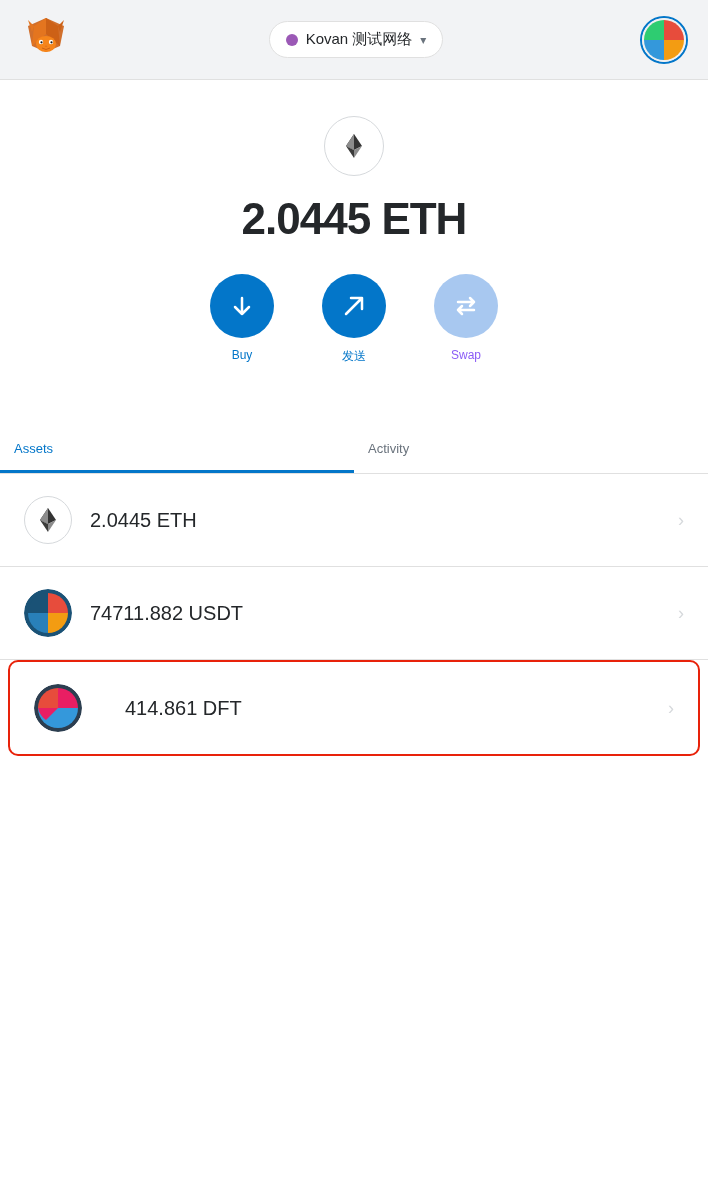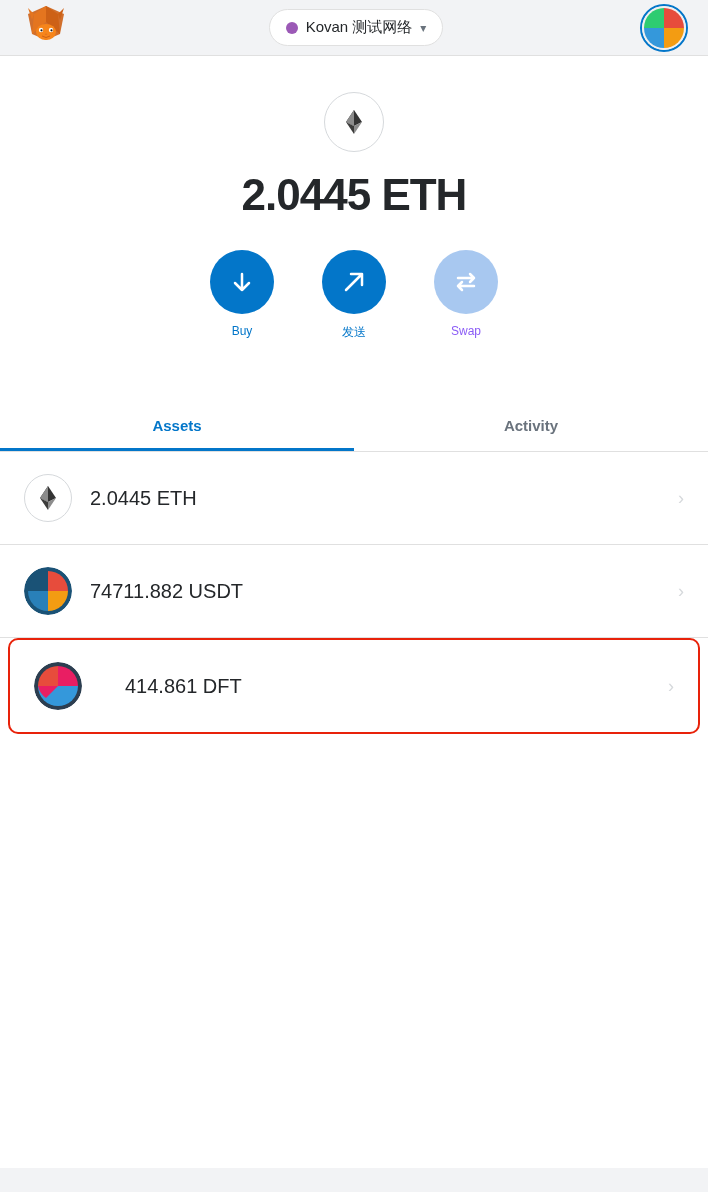--- a/index.html
+++ b/index.html
@@ -13,21 +13,21 @@
     }
 
     
     .header {
       display: flex;
       align-items: center;
       justify-content: space-between;
       padding: 14px 20px;
       background: #f2f3f5;
       border-bottom: 1px solid #e0e0e0;
-      height: 56px;
+      height: 80px;
     }
 
     .network-selector {
       display: flex;
       align-items: center;
       gap: 8px;
       background: #fff;
       border: 1px solid #e0e0e0;
       border-radius: 20px;
       padding: 8px 16px;
@@ -137,24 +137,23 @@
 
     
     .tabs {
       display: flex;
       border-bottom: 1px solid #e0e0e0;
       margin-top: 24px;
     }
 
     .tab {
       flex: 1;
-      text-align: center;
       padding: 14px;
-      font-size: 15px;
-      font-weight: 700;
+      font-size: 13px;
+      font-weight: 400;
       cursor: pointer;
       color: #6a737d;
     }
 
     .tab.active {
       color: #0376c9;
       border-bottom: 3px solid #0376c9;
     }
 
     

